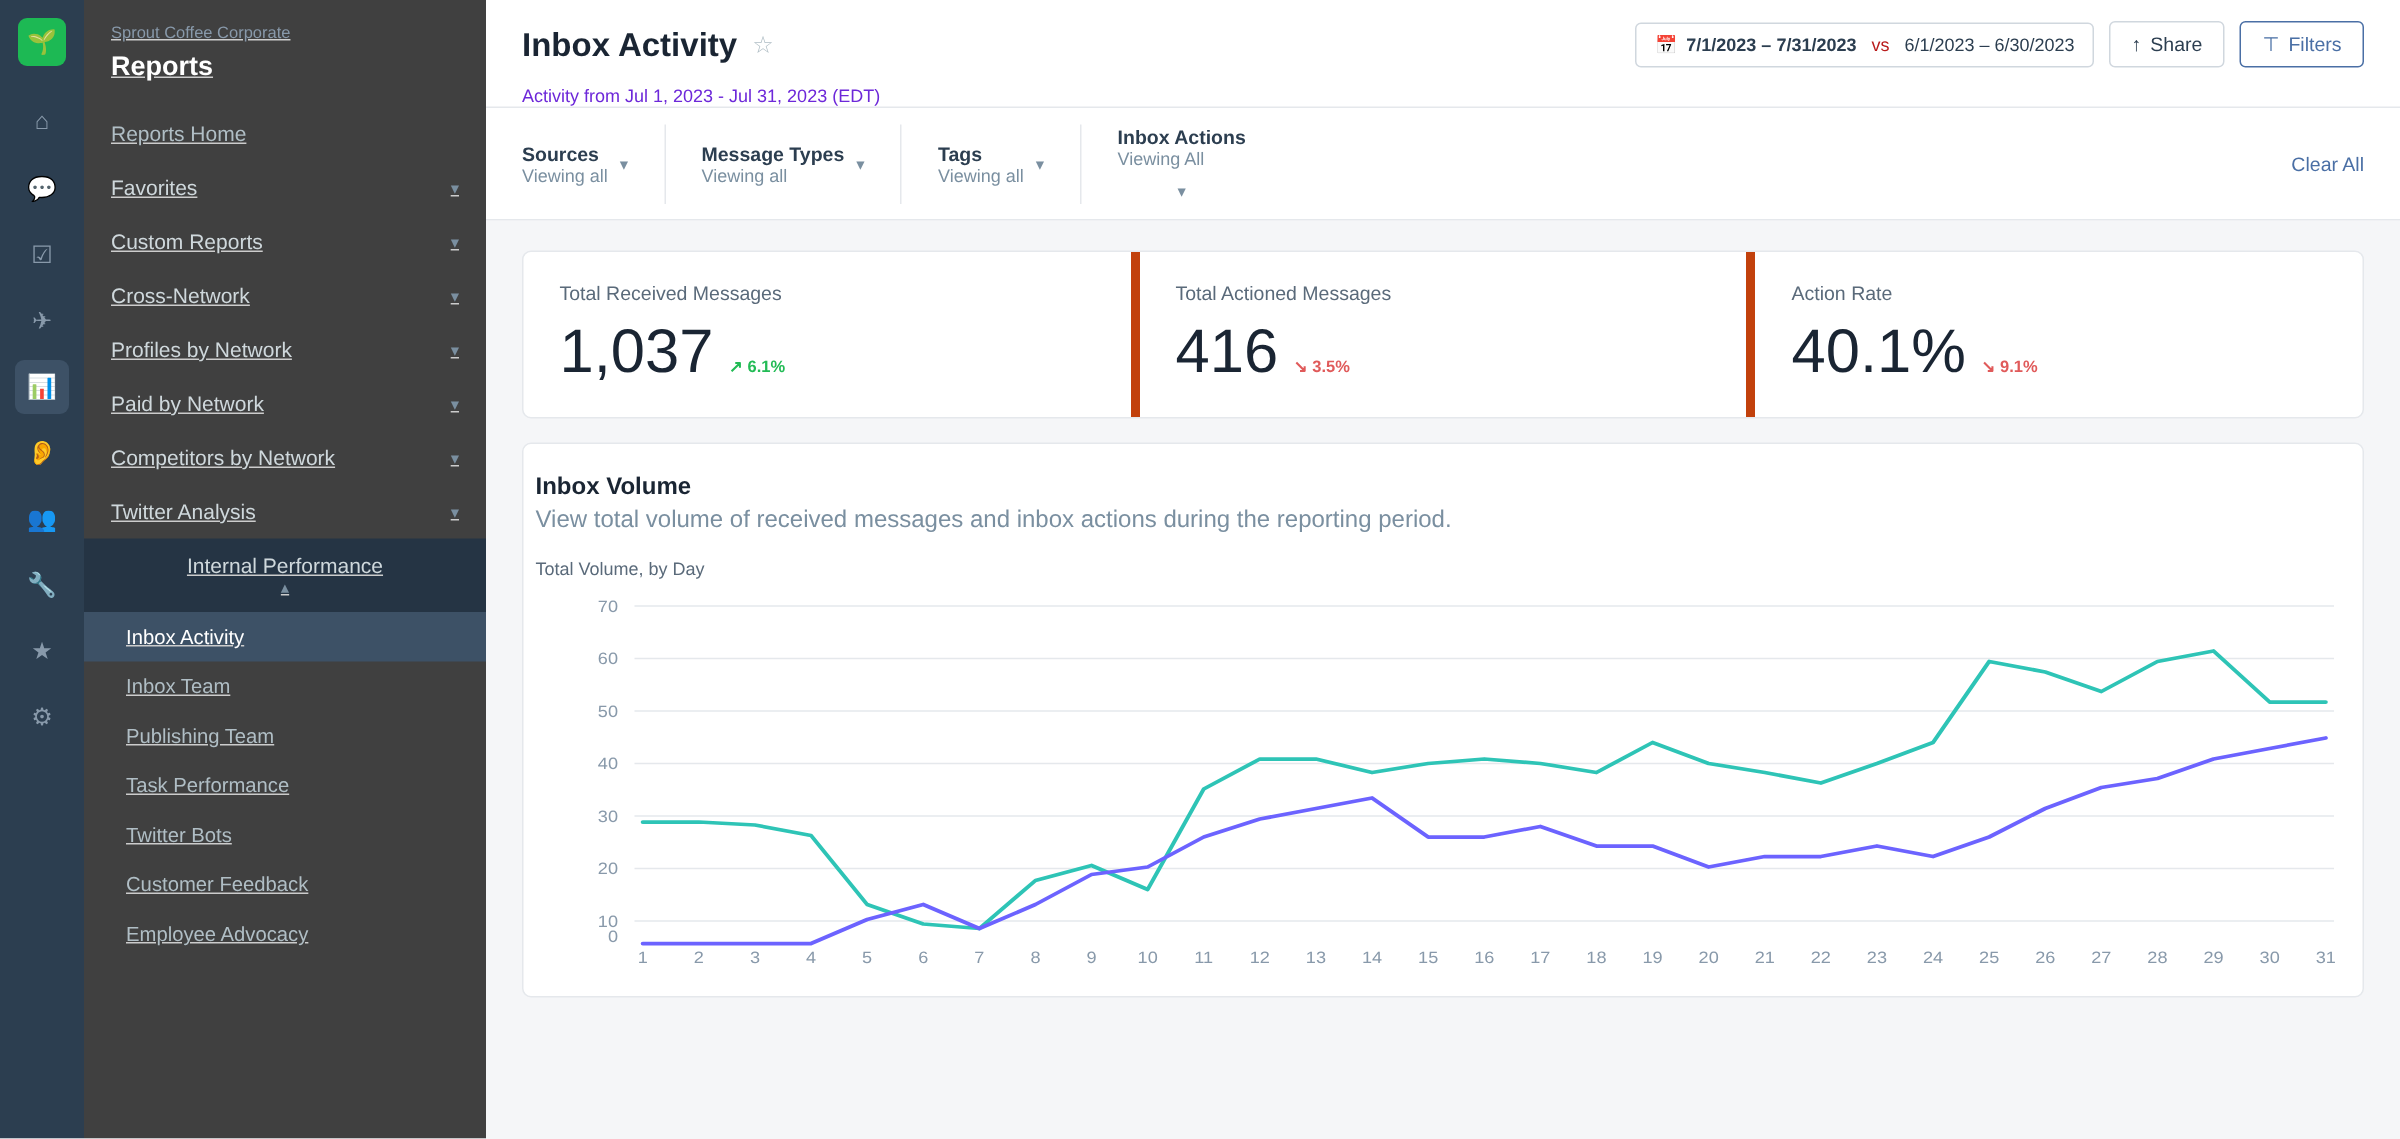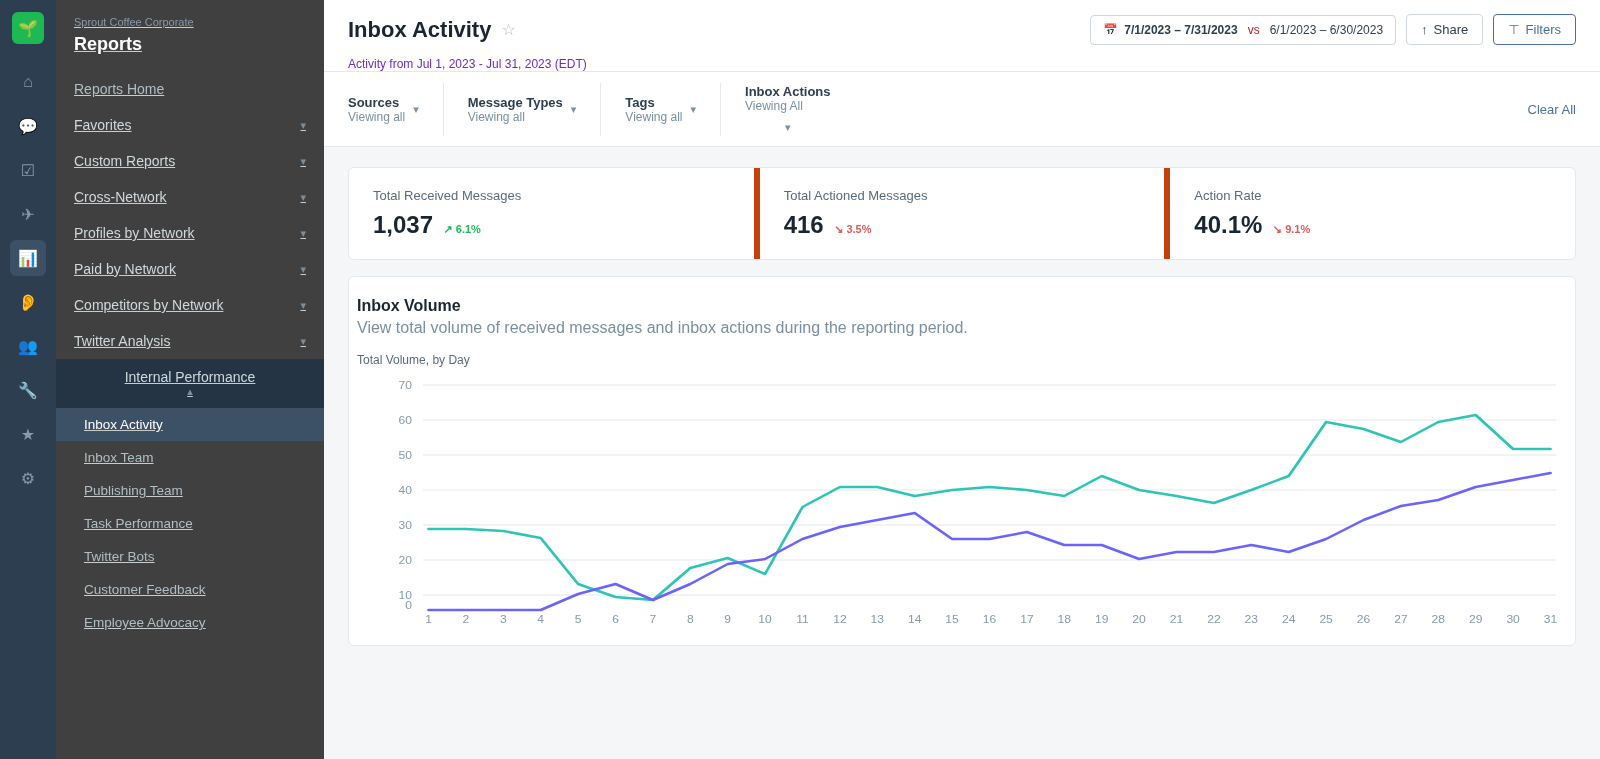--- a/index.html
+++ b/index.html
@@ -200,21 +200,21 @@
       display: flex;
       margin-bottom: 16px;
     }
     .stat-card {
       flex: 1;
       padding: 20px 24px;
       border-right: 6px solid #c2410c;
     }
     .stat-card:last-child { border-right: none; }
     .stat-label { font-size: 13px; color: #5a6a7a; margin-bottom: 8px; }
-    .stat-value { font-size: 24px; font-weight: 700; color: #1a2533; }
+    .stat-value { font-size: 41px; font-weight: 400; color: #1a2533; }
     .stat-change { font-size: 11px; display: inline-flex; align-items: center; gap: 3px; margin-left: 6px; font-weight: bold; }
     .stat-change.up { color: #22bb55; }
     .stat-change.down { color: #e05a5a; }
 
     
     .avg-card {
       background: white;
       border-radius: 6px;
       border: 1px solid #e5e8ec;
       padding: 20px 24px;

